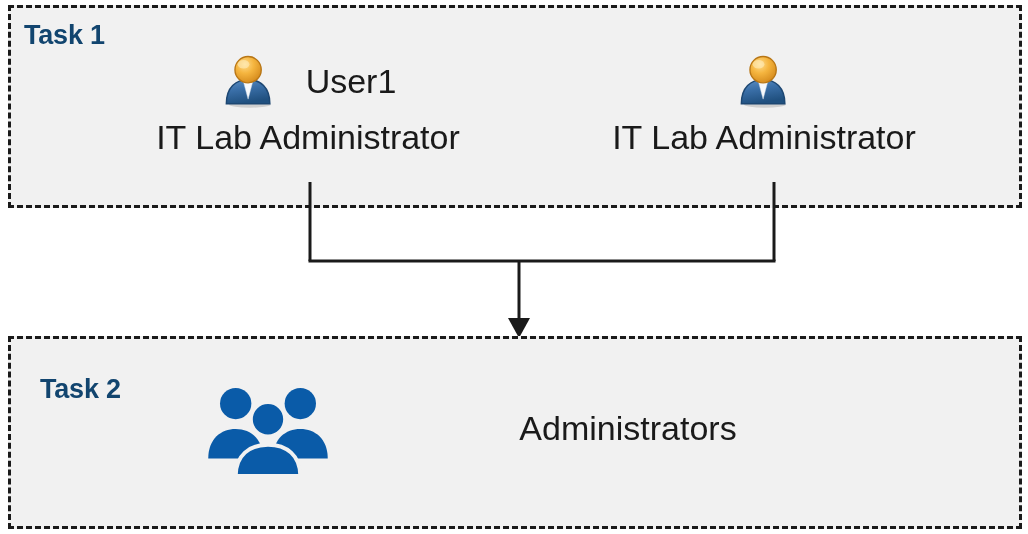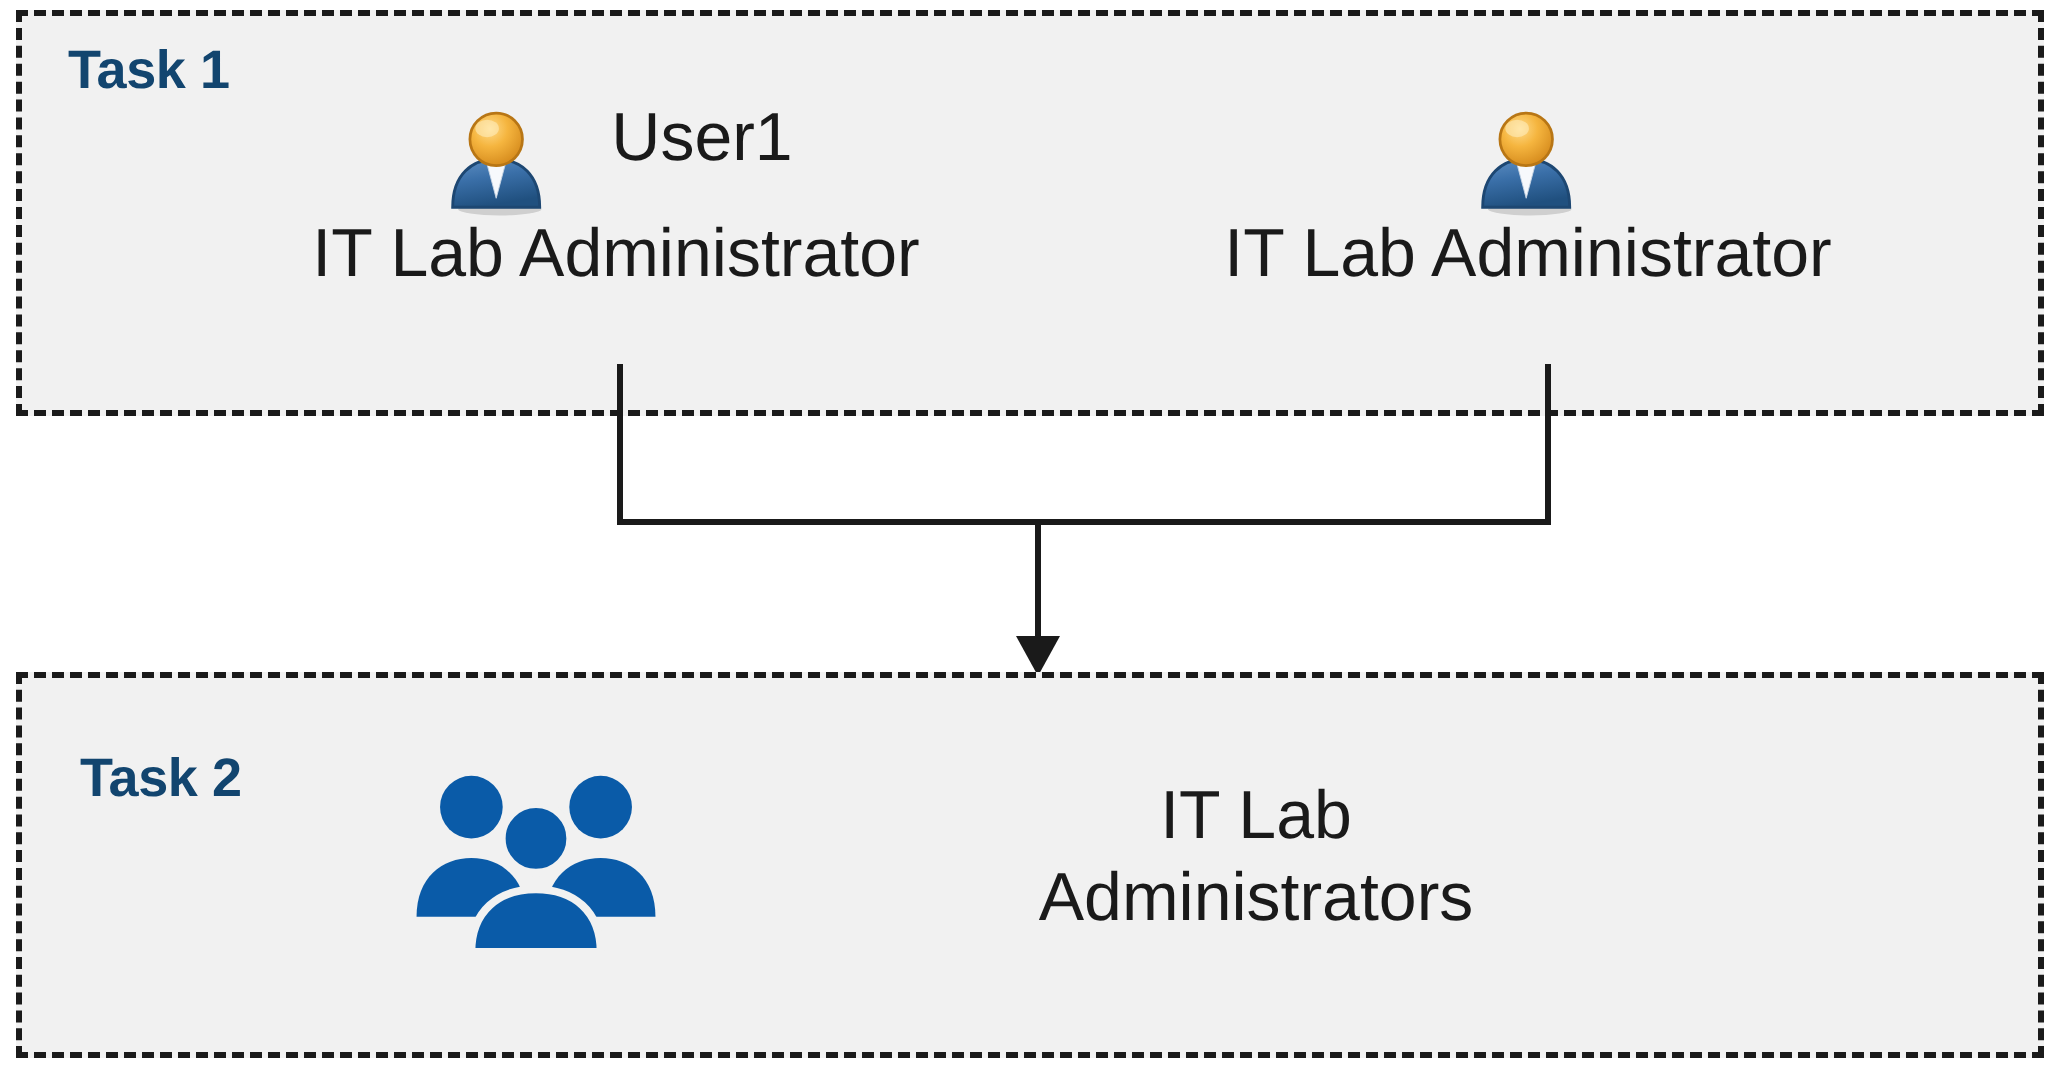--- a/index.html
+++ b/index.html
@@ -44,50 +44,52 @@
   
   .task-label {
     position: absolute;
     font-family: "Liberation Sans", sans-serif;
     font-weight: bold;
     font-size: 27px;
     letter-spacing: -0.2px;
     color: #12456F;
     white-space: nowrap;
   }
-  #task1-label { left: 34px; top: 20px; }
+  #task1-label { left: 24px; top: 20px; }
   #task2-label { left: 40px; top: 374px; }
 
   
   .person {
     position: absolute;
     display: flex;
     flex-direction: column;
     align-items: center;
   }
   #person-user1   { left: 128px; top: 52px; width: 360px; }
   #person-guest   { left: 578px; top: 52px; width: 372px; }
 
   .person-top {
     display: flex;
     flex-direction: row;
+    align-items: center;
     gap: 28px;
     white-space: nowrap;
   }
   .person-name {
     font-family: "Liberation Sans", sans-serif;
     font-size: 34px;
     color: #1a1a1a;
     line-height: 1;
   }
   .person-role {
     font-family: "Liberation Sans", sans-serif;
     font-size: 34px;
     color: #1a1a1a;
     line-height: 1;
+    margin-top: 10px;
     white-space: nowrap;
   }
 
   
   .user-icon {
     width: 58px;
     height: 58px;
     flex: 0 0 auto;
     display: block;
   }
@@ -211,18 +213,17 @@
       <circle cx="31" cy="22" r="16" fill="#0A5BA8"></circle>
       <path d="M3 78 C3 58 16 48 31 48 C46 48 59 58 59 78 Z" fill="#0A5BA8"></path>
 
       <circle cx="97" cy="22" r="16" fill="#0A5BA8"></circle>
       <path d="M69 78 C69 58 82 48 97 48 C112 48 125 58 125 78 Z" fill="#0A5BA8"></path>
 
       <circle cx="64" cy="38" r="17.5" fill="#0A5BA8" stroke="#F1F1F1" stroke-width="4"></circle>
       <path d="M31 96 C31 75 45 64 64 64 C83 64 97 75 97 96 Z" fill="#0A5BA8" stroke="#F1F1F1" stroke-width="4"></path>
     </svg>
     <div id="group-name">
-      <div>IT Lab</div>
       <div>Administrators</div>
     </div>
   </div>
 
 </div>
 
 </body></html>

